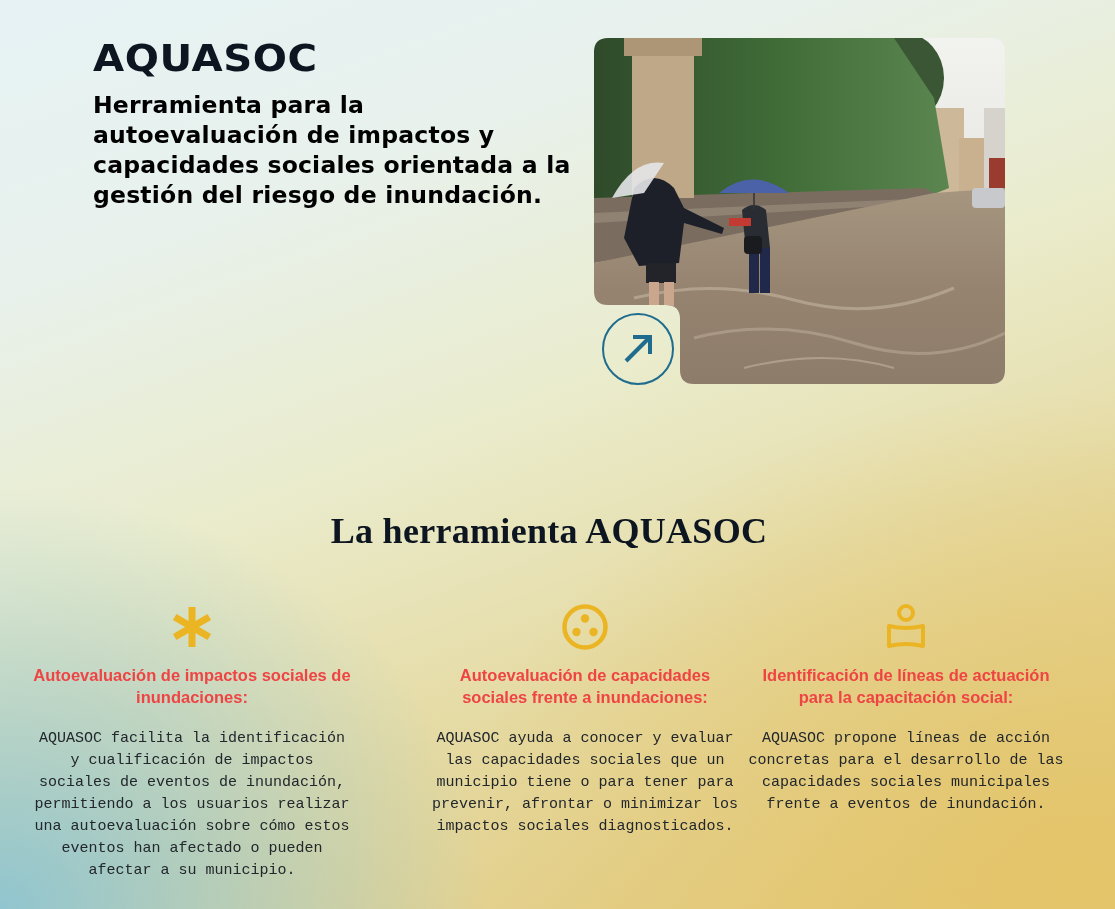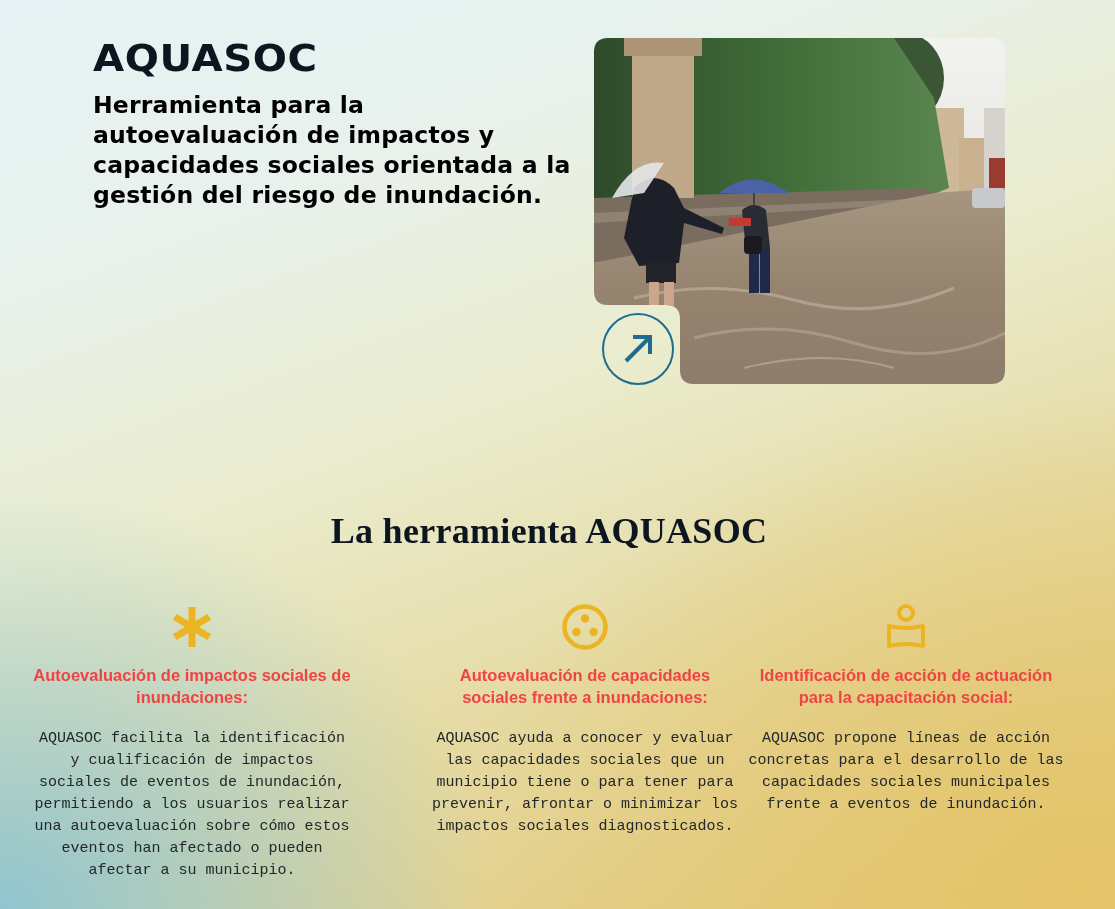--- a/index.html
+++ b/index.html
@@ -170,15 +170,15 @@
   <div class="f-body">AQUASOC ayuda a conocer y evaluar las capacidades sociales que un municipio tiene o para tener para prevenir, afrontar o minimizar los impactos sociales diagnosticados.</div>
 </div>
 
 <div class="feature feature-3">
   <div class="icon">
     <svg width="44" height="48" viewBox="0 0 44 48">
       <circle cx="22" cy="10" r="7" stroke="#ebb423" stroke-width="4" fill="none"></circle>
       <path d="M5 23 Q22 27 39 23 V43 Q22 39 5 43 Z" stroke="#ebb423" stroke-width="4" fill="none" stroke-linejoin="round"></path>
     </svg>
   </div>
-  <div class="f-title">Identificación de acción de actuación para la capacitación social:</div>
+  <div class="f-title">Identificación de líneas de actuación para la capacitación social:</div>
   <div class="f-body">AQUASOC propone líneas de acción concretas para el desarrollo de las capacidades sociales municipales frente a eventos de inundación.</div>
 </div>
 
 </body></html>

